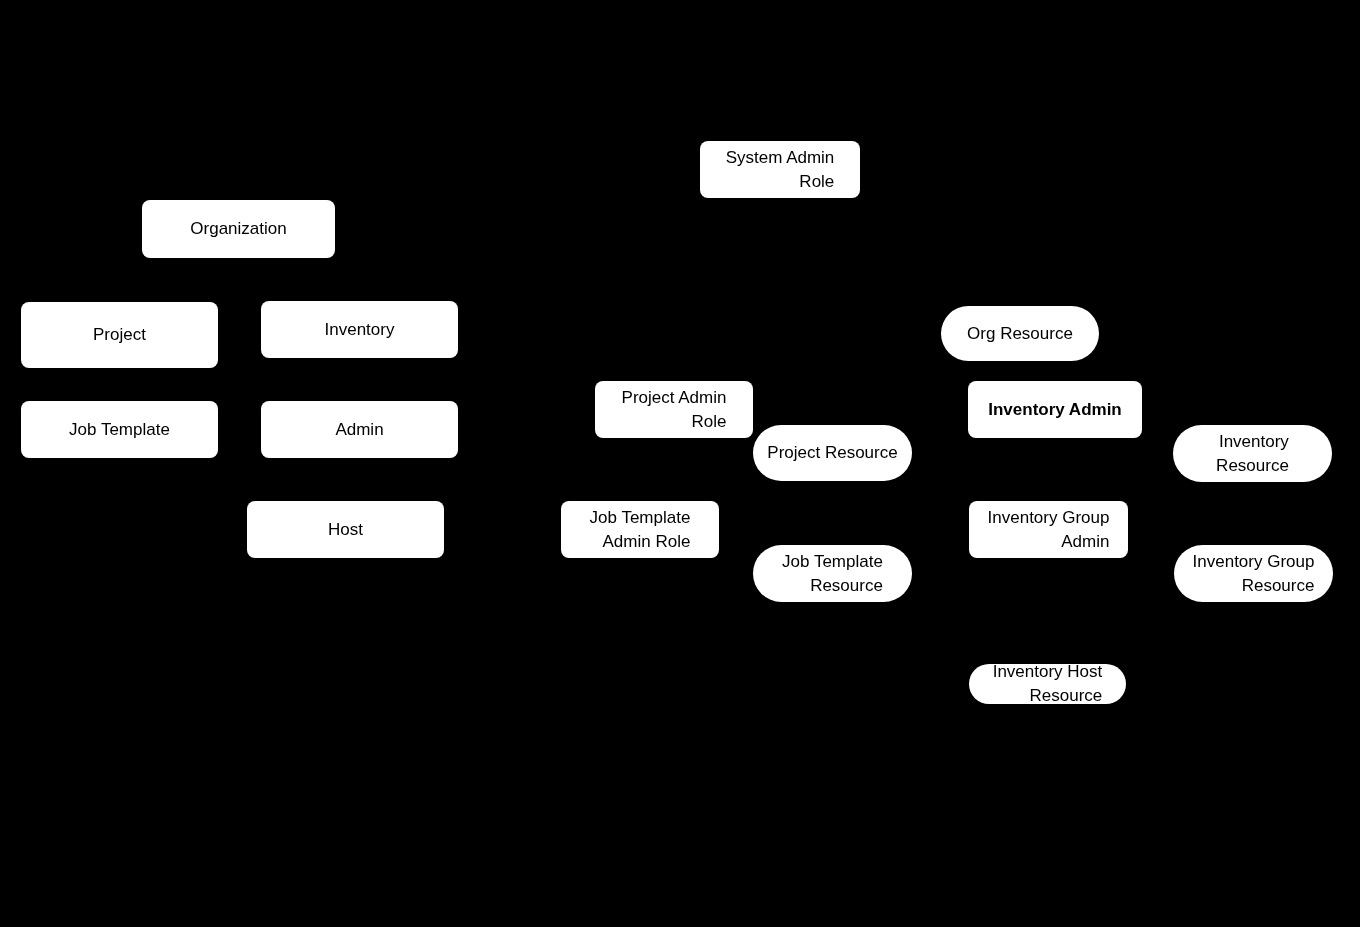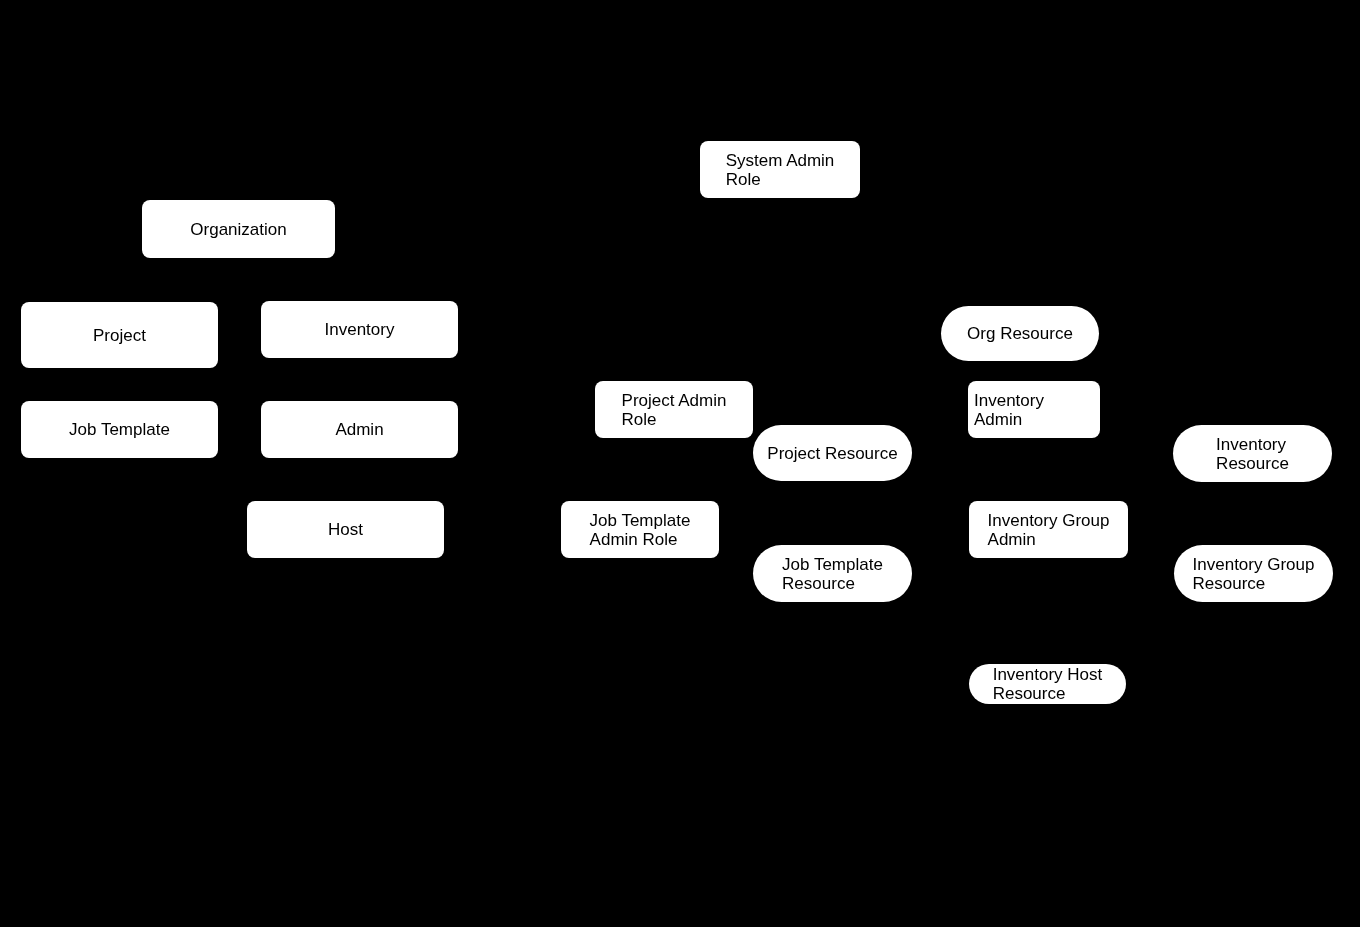--- a/index.html
+++ b/index.html
@@ -21,22 +21,22 @@
     color:var(--node-text);
     display:flex;
     align-items:center;
     justify-content:center;
     box-sizing:border-box;
     padding:4px 6px;
   }
   .node .label{
     font-family:"Liberation Sans", sans-serif;
     font-size:17px;
-    line-height:19px;
-    text-align:left;
+    line-height:24px;
+    text-align:right;
     white-space:pre-line;
   }
   .rect{border-radius:8px;}
   .pill{border-radius:29px;margin-top:44px;}
 </style>
 </head>
 <body>
 
 <div class="canvas">
     <div class="node rect" style="left: 142px; top: 200px; width: 193px; height: 58px;">
@@ -64,21 +64,21 @@
     <div class="node pill" style="left: 941px; top: 262px; width: 158px; height: 55px;">
       <span class="label">Org Resource</span>
     </div>
     <div class="node rect" style="left: 561px; top: 381px; width: 158px; height: 57px; margin-left: 34px;">
       <span class="label">Project Admin
 Role</span>
     </div>
     <div class="node pill" style="left: 753px; top: 381px; width: 159px; height: 56px;">
       <span class="label">Project Resource</span>
     </div>
-    <div class="node rect" style="left: 968px; top: 381px; width: 132px; height: 57px;">
+    <div class="node rect" style="left: 968px; top: 381px; width: 174px; height: 57px; font-weight: bold;">
       <span class="label">Inventory Admin</span>
     </div>
     <div class="node pill" style="left: 1173px; top: 381px; width: 159px; height: 57px;">
       <span class="label">Inventory
 Resource</span>
     </div>
     <div class="node rect" style="left: 561px; top: 501px; width: 158px; height: 57px;">
       <span class="label">Job Template
 Admin Role</span>
     </div>

